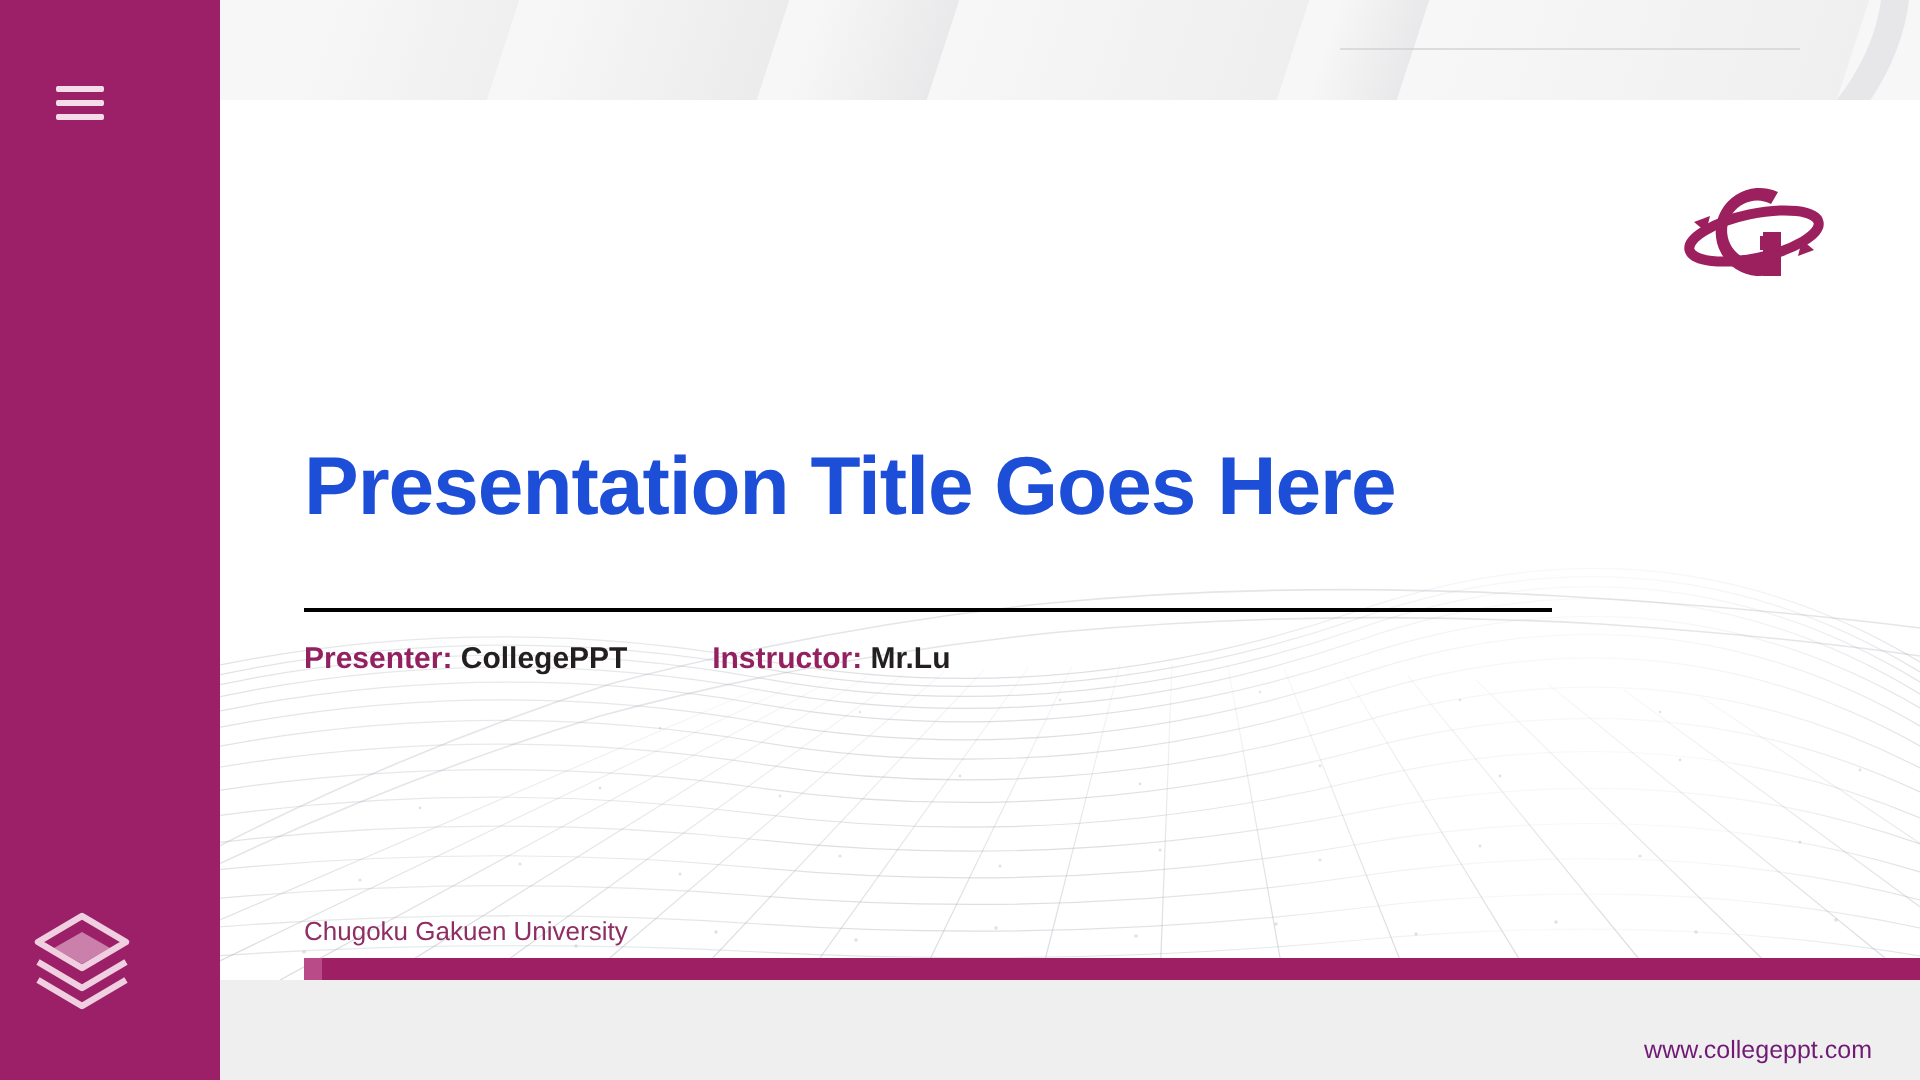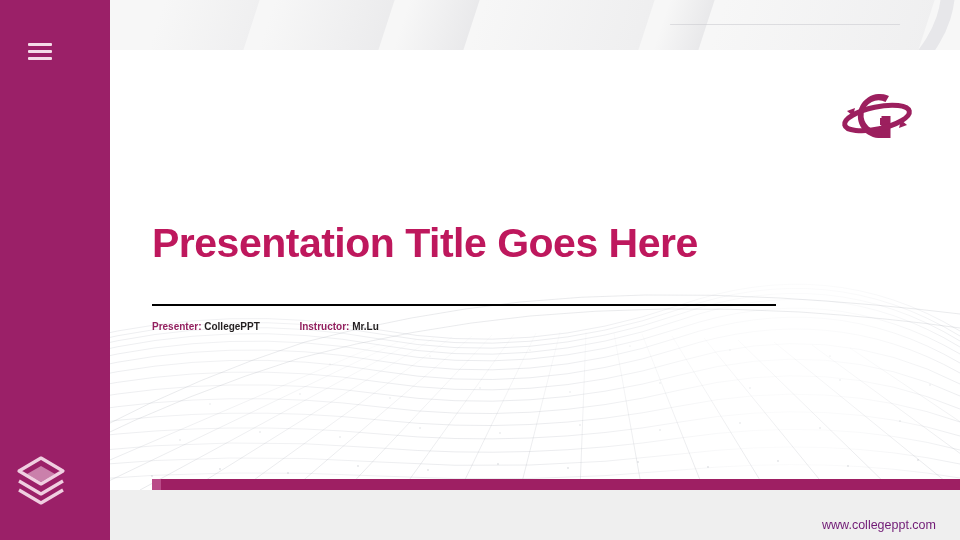--- a/index.html
+++ b/index.html
@@ -119,35 +119,35 @@
   }
 
   
   .title {
     position: absolute;
     left: 72px; top: 172px;
     width: 740px;
     font-size: 41px;
     font-weight: bold;
     letter-spacing: -0.5px;
-    color: #be185d;
+    color: #1d4ed8;
     line-height: 1.05;
     white-space: nowrap;
   }
   .rule {
     position: absolute;
     left: 72px; top: 254px;
     width: 624px;
     height: 2px;
     background: #000000;
   }
   .byline {
     position: absolute;
     left: 72px; top: 271px;
-    font-size: 10px;
+    font-size: 15px;
     font-weight: bold;
     color: #231f20;
     white-space: nowrap;
   }
   .byline .lbl { color: #93205f; }
   .byline .gap { display: inline-block; width: 34px; }
 
   .univ {
     position: absolute;
     left: 72px; top: 408px;
@@ -336,20 +336,21 @@
     <div class="rule"></div>
 
     <div class="byline">
       <span class="lbl">Presenter:</span>
       <span>CollegePPT</span>
       <span class="gap"></span>
       <span class="lbl">Instructor:</span>
       <span>Mr.Lu</span>
     </div>
 
+    <div class="univ">Chugoku Gakuen University</div>
 
     <div class="bottom-bar"></div>
     <div class="bottom-bar-cap"></div>
   </div>
 
   <div class="site-url">www.collegeppt.com</div>
 
 </div>
 
 </body></html>

